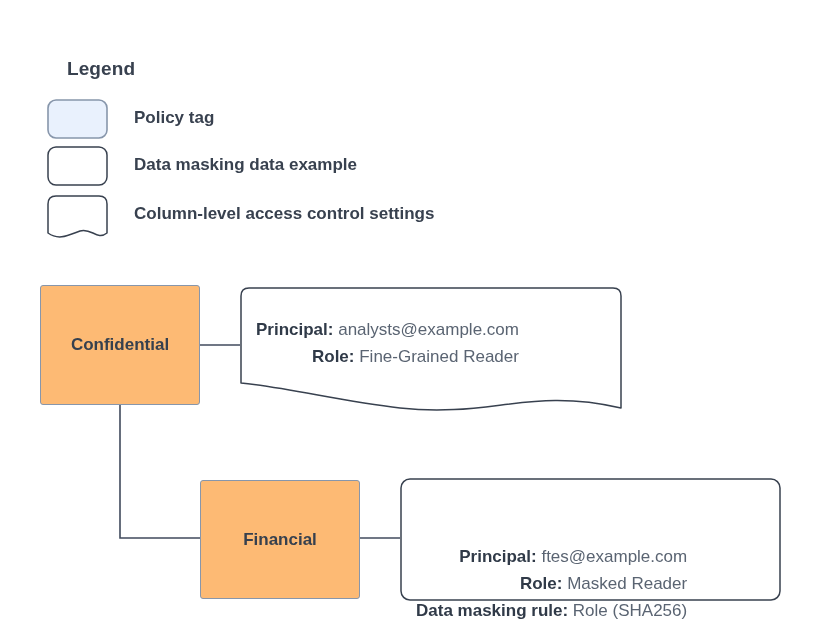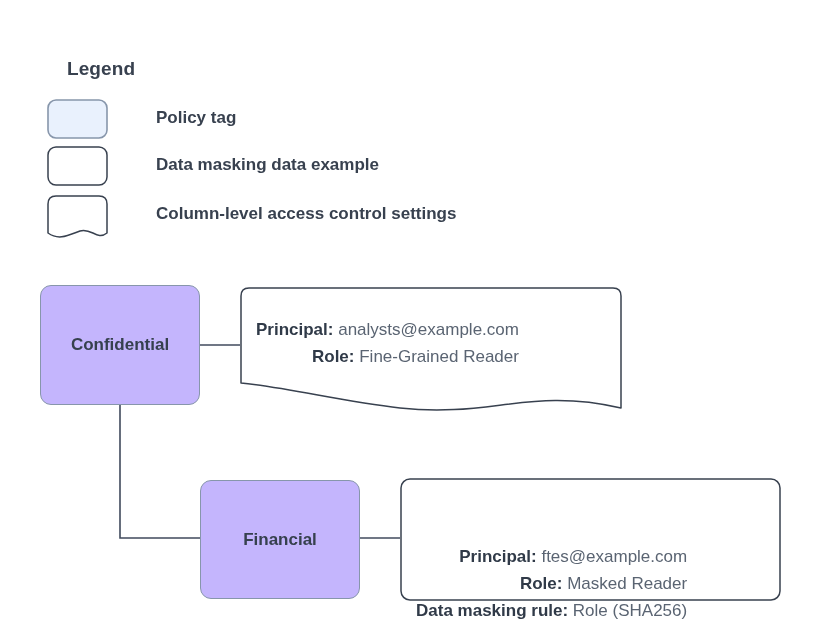--- a/index.html
+++ b/index.html
@@ -44,33 +44,32 @@
     height: 39px;
   }
   .legend-label {
     position: absolute;
     left: 87px;
     top: 9px;
     font-size: 17px;
     font-weight: bold;
     color: #38414f;
     white-space: nowrap;
-    margin-left: 22px;
   }
   #legend-row-0 { top: 99px; }
   #legend-row-1 { top: 146px; }
   #legend-row-2 { top: 195px; height: 46px; }
 
   
   .node {
     position: absolute;
     box-sizing: border-box;
-    background: #c4b5fd;
+    background: #fdba74;
     border: 1.6px solid #8796ab;
-    border-radius: 11px;
+    border-radius: 3px;
     display: flex;
     align-items: center;
     justify-content: center;
     text-align: right;
   }
   .node-label {
     font-size: 17px;
     font-weight: bold;
     color: #36404e;
     white-space: nowrap;

